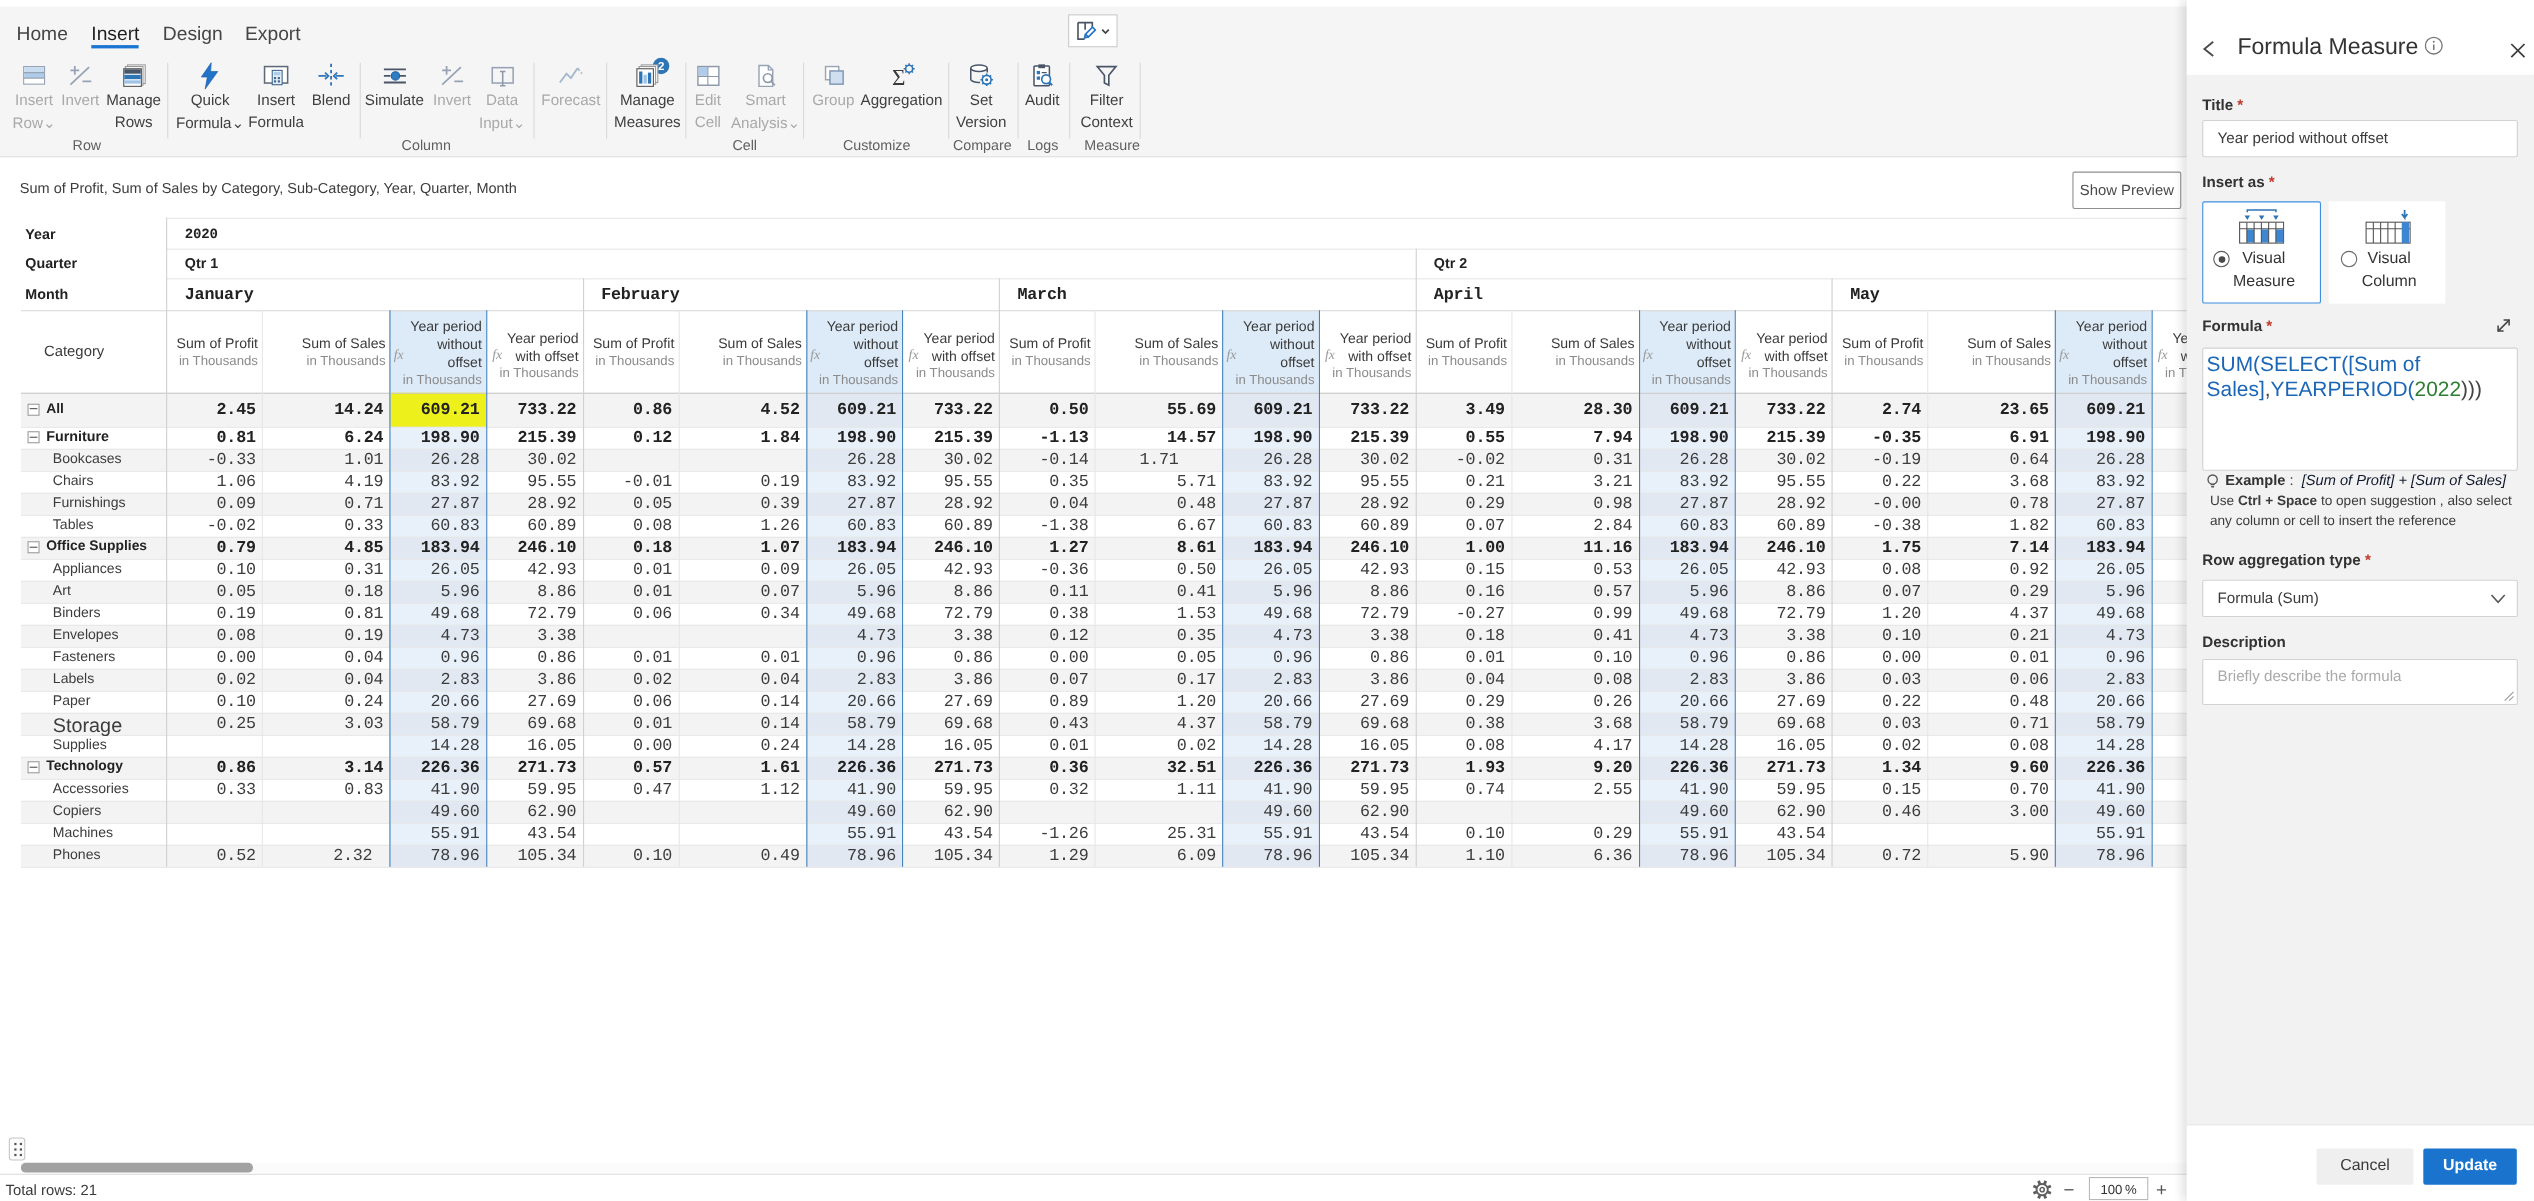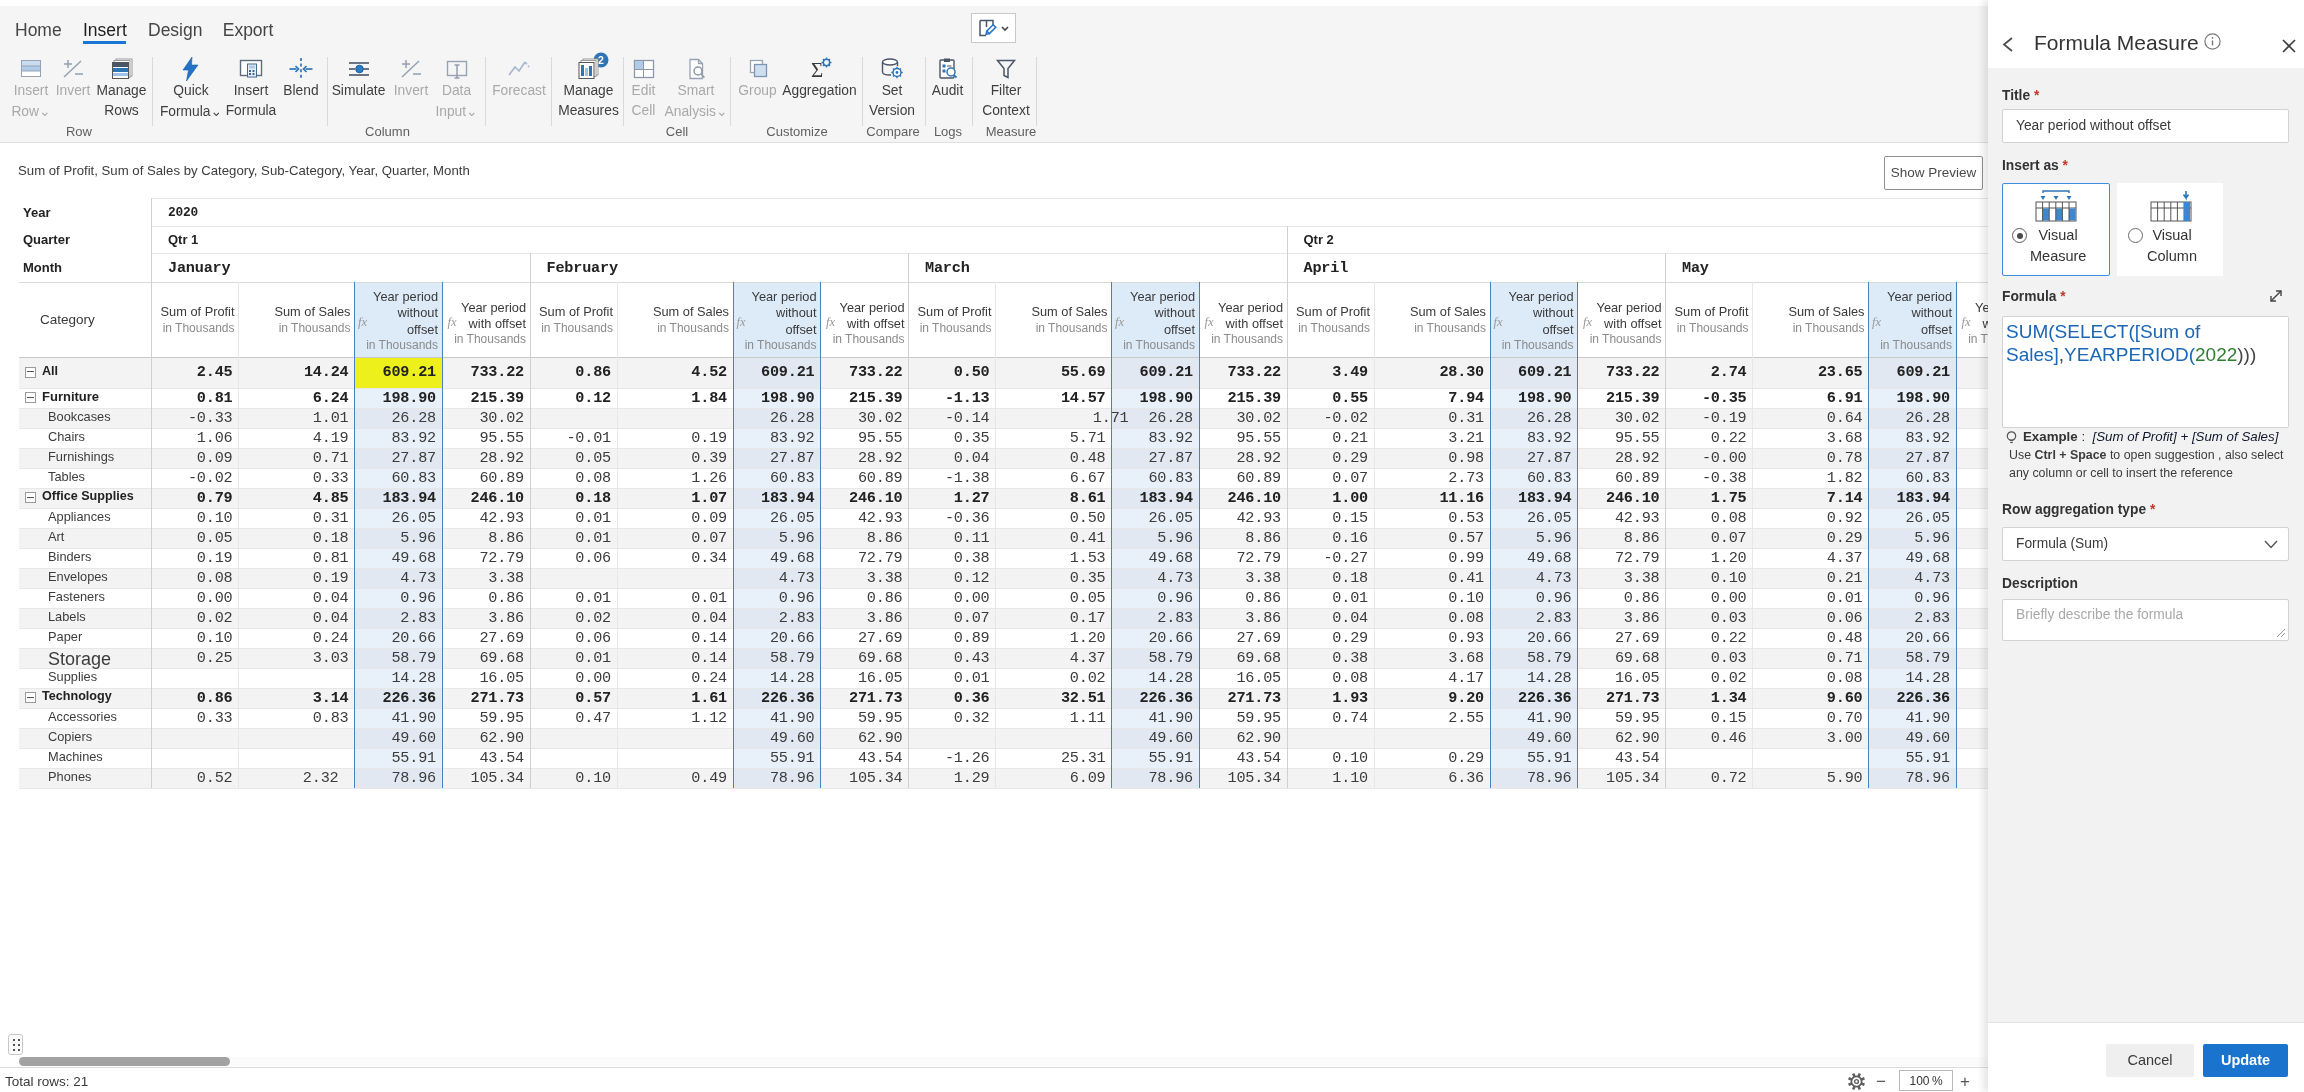--- a/index.html
+++ b/index.html
@@ -608,21 +608,21 @@
 <div class="num" style="left:820.0px;top:768.5px;width:82.5px">105.34</div>
 <div class="num b" style="left:908.0px;top:363.0px;width:81.5px">0.50</div>
 <div class="num b" style="left:995.0px;top:363.0px;width:110.5px">55.69</div>
 <div class="num b" style="left:1111.0px;top:363.0px;width:82.0px">609.21</div>
 <div class="num b" style="left:1198.5px;top:363.0px;width:82.5px">733.22</div>
 <div class="num b" style="left:908.0px;top:388.5px;width:81.5px">-1.13</div>
 <div class="num b" style="left:995.0px;top:388.5px;width:110.5px">14.57</div>
 <div class="num b" style="left:1111.0px;top:388.5px;width:82.0px">198.90</div>
 <div class="num b" style="left:1198.5px;top:388.5px;width:82.5px">215.39</div>
 <div class="num" style="left:908.0px;top:408.5px;width:81.5px">-0.14</div>
-<div class="num" style="left:1018px;top:408.5px;width:110.5px">1.71</div>
+<div class="num" style="left:961px;top:408.5px;width:110.5px">1.71</div>
 <div class="num" style="left:1111.0px;top:408.5px;width:82.0px">26.28</div>
 <div class="num" style="left:1198.5px;top:408.5px;width:82.5px">30.02</div>
 <div class="num" style="left:908.0px;top:428.5px;width:81.5px">0.35</div>
 <div class="num" style="left:995.0px;top:428.5px;width:110.5px">5.71</div>
 <div class="num" style="left:1111.0px;top:428.5px;width:82.0px">83.92</div>
 <div class="num" style="left:1198.5px;top:428.5px;width:82.5px">95.55</div>
 <div class="num" style="left:908.0px;top:448.5px;width:81.5px">0.04</div>
 <div class="num" style="left:995.0px;top:448.5px;width:110.5px">0.48</div>
 <div class="num" style="left:1111.0px;top:448.5px;width:82.0px">27.87</div>
 <div class="num" style="left:1198.5px;top:448.5px;width:82.5px">28.92</div>
@@ -702,21 +702,21 @@
 <div class="num" style="left:1577.0px;top:408.5px;width:82.5px">30.02</div>
 <div class="num" style="left:1286.5px;top:428.5px;width:81.5px">0.21</div>
 <div class="num" style="left:1373.5px;top:428.5px;width:110.5px">3.21</div>
 <div class="num" style="left:1489.5px;top:428.5px;width:82.0px">83.92</div>
 <div class="num" style="left:1577.0px;top:428.5px;width:82.5px">95.55</div>
 <div class="num" style="left:1286.5px;top:448.5px;width:81.5px">0.29</div>
 <div class="num" style="left:1373.5px;top:448.5px;width:110.5px">0.98</div>
 <div class="num" style="left:1489.5px;top:448.5px;width:82.0px">27.87</div>
 <div class="num" style="left:1577.0px;top:448.5px;width:82.5px">28.92</div>
 <div class="num" style="left:1286.5px;top:468.5px;width:81.5px">0.07</div>
-<div class="num" style="left:1373.5px;top:468.5px;width:110.5px">2.73</div>
+<div class="num" style="left:1373.5px;top:468.5px;width:110.5px">2.84</div>
 <div class="num" style="left:1489.5px;top:468.5px;width:82.0px">60.83</div>
 <div class="num" style="left:1577.0px;top:468.5px;width:82.5px">60.89</div>
 <div class="num b" style="left:1286.5px;top:488.5px;width:81.5px">1.00</div>
 <div class="num b" style="left:1373.5px;top:488.5px;width:110.5px">11.16</div>
 <div class="num b" style="left:1489.5px;top:488.5px;width:82.0px">183.94</div>
 <div class="num b" style="left:1577.0px;top:488.5px;width:82.5px">246.10</div>
 <div class="num" style="left:1286.5px;top:508.5px;width:81.5px">0.15</div>
 <div class="num" style="left:1373.5px;top:508.5px;width:110.5px">0.53</div>
 <div class="num" style="left:1489.5px;top:508.5px;width:82.0px">26.05</div>
 <div class="num" style="left:1577.0px;top:508.5px;width:82.5px">42.93</div>
@@ -734,21 +734,21 @@
 <div class="num" style="left:1577.0px;top:568.5px;width:82.5px">3.38</div>
 <div class="num" style="left:1286.5px;top:588.5px;width:81.5px">0.01</div>
 <div class="num" style="left:1373.5px;top:588.5px;width:110.5px">0.10</div>
 <div class="num" style="left:1489.5px;top:588.5px;width:82.0px">0.96</div>
 <div class="num" style="left:1577.0px;top:588.5px;width:82.5px">0.86</div>
 <div class="num" style="left:1286.5px;top:608.5px;width:81.5px">0.04</div>
 <div class="num" style="left:1373.5px;top:608.5px;width:110.5px">0.08</div>
 <div class="num" style="left:1489.5px;top:608.5px;width:82.0px">2.83</div>
 <div class="num" style="left:1577.0px;top:608.5px;width:82.5px">3.86</div>
 <div class="num" style="left:1286.5px;top:628.5px;width:81.5px">0.29</div>
-<div class="num" style="left:1373.5px;top:628.5px;width:110.5px">0.93</div>
+<div class="num" style="left:1373.5px;top:628.5px;width:110.5px">0.26</div>
 <div class="num" style="left:1489.5px;top:628.5px;width:82.0px">20.66</div>
 <div class="num" style="left:1577.0px;top:628.5px;width:82.5px">27.69</div>
 <div class="num" style="left:1286.5px;top:648.5px;width:81.5px">0.38</div>
 <div class="num" style="left:1373.5px;top:648.5px;width:110.5px">3.68</div>
 <div class="num" style="left:1489.5px;top:648.5px;width:82.0px">58.79</div>
 <div class="num" style="left:1577.0px;top:648.5px;width:82.5px">69.68</div>
 <div class="num" style="left:1286.5px;top:668.5px;width:81.5px">0.08</div>
 <div class="num" style="left:1373.5px;top:668.5px;width:110.5px">4.17</div>
 <div class="num" style="left:1489.5px;top:668.5px;width:82.0px">14.28</div>
 <div class="num" style="left:1577.0px;top:668.5px;width:82.5px">16.05</div>

